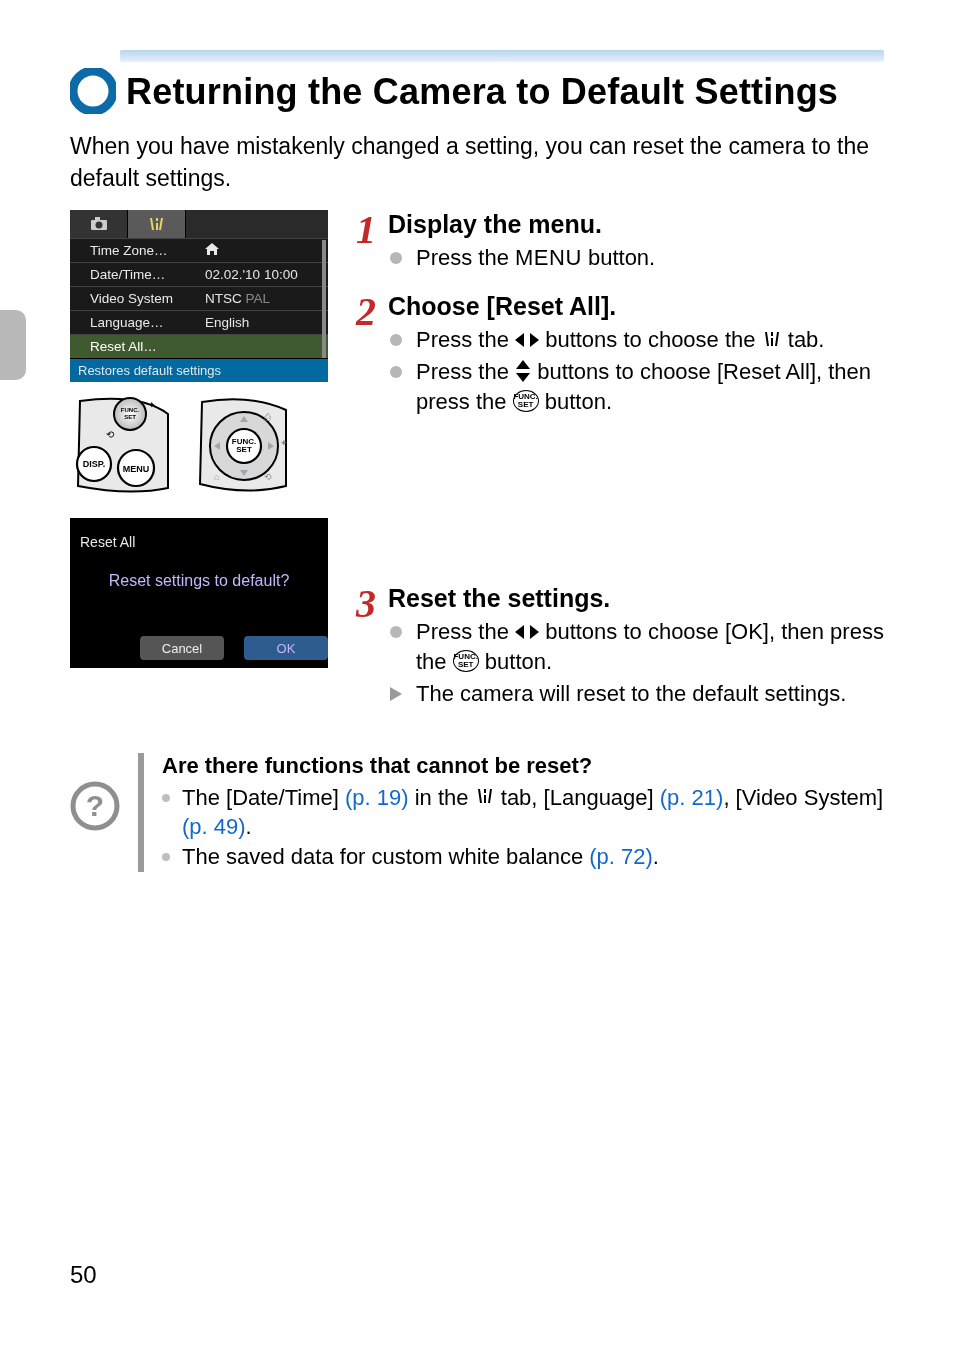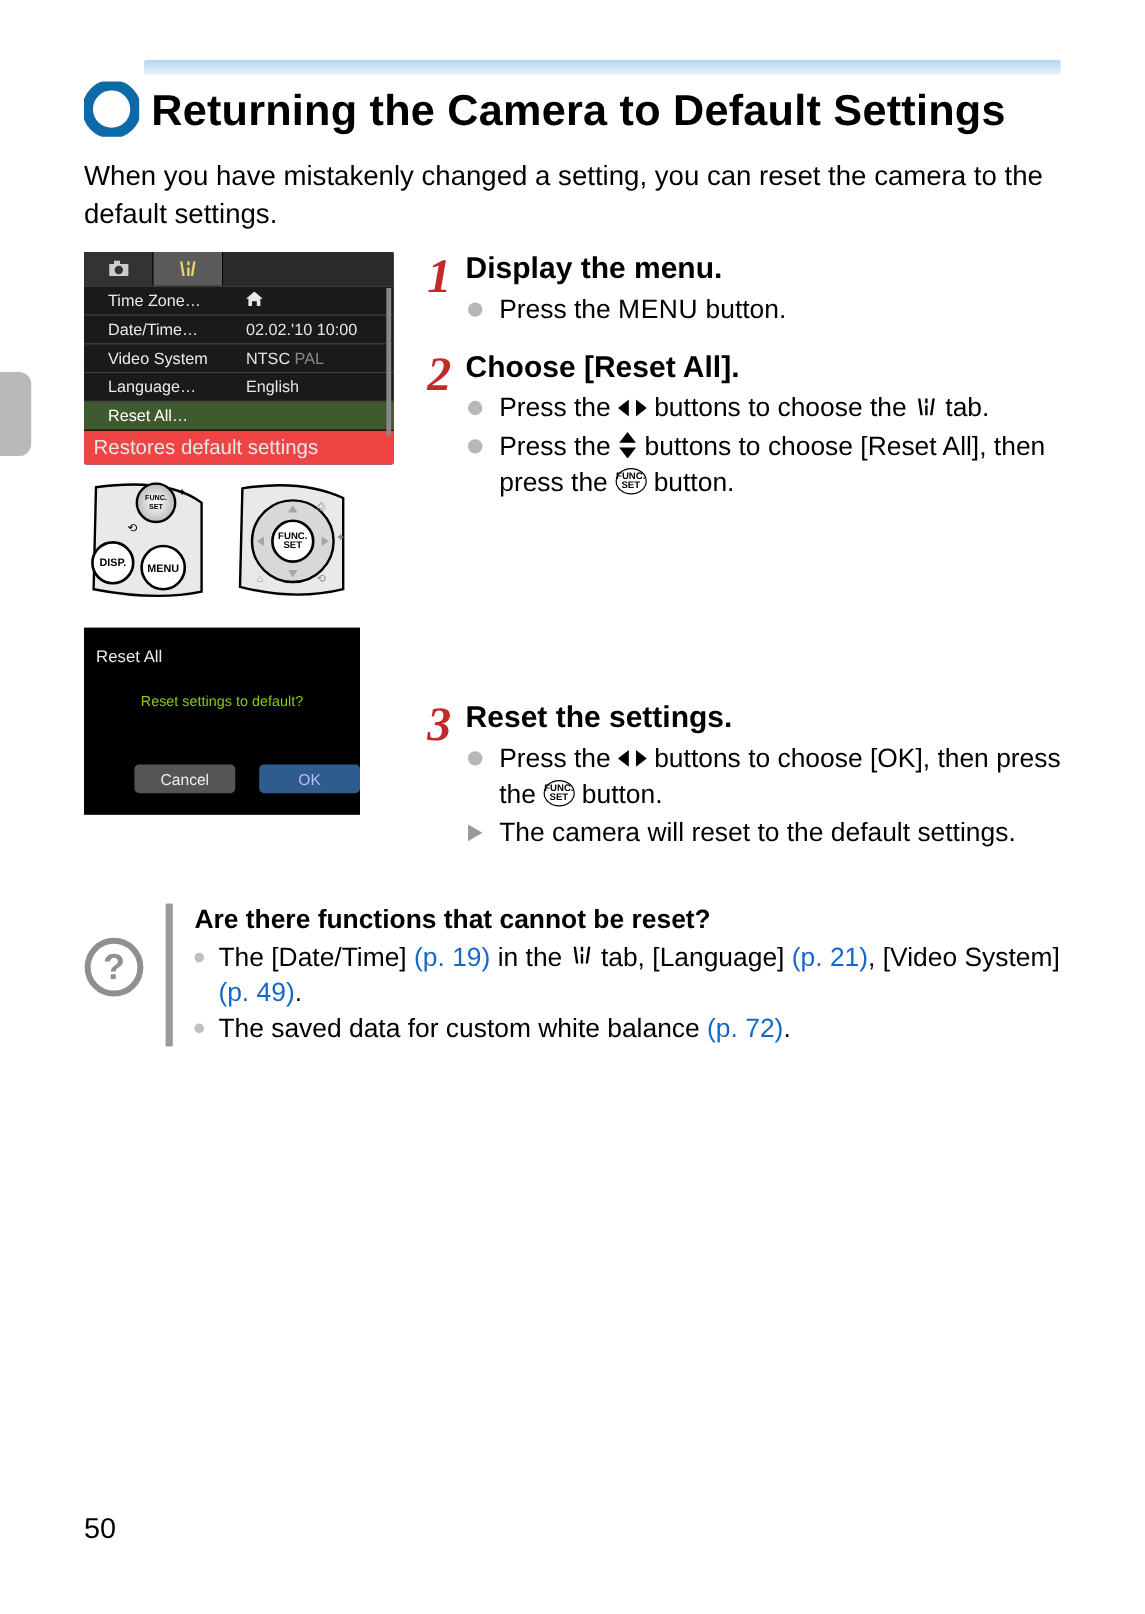--- a/index.html
+++ b/index.html
@@ -95,41 +95,41 @@
     padding:0 20px;
     font-size:13.5px;
     color:#eaeaea;
     background:#1a1a1a;
   }
   .lcd-row .label { flex:0 0 115px; white-space:nowrap; }
   .lcd-row .val { flex:1; color:#e6e6e6; }
   .lcd-row.sel { background:#3f5a2e; }
   .lcd-row.sel .label { color:#fff; }
   .lcd-footer {
-    background:#ef4444; color:#e6e6e6; font-size:17px;
+    background:#0369a1; color:#e6e6e6; font-size:13px;
     padding:4px 8px; border-top:1px solid #000;
   }
   .lcd .dim { color:#888; }
 
   .control-illus {
     display:flex; gap:20px; margin-top:14px; align-items:center; justify-content:flex-start;
   }
 
   
   .lcd2 {
     margin-top:22px;
-    width:230px;
+    width:258px;
     background:#000;
-    padding:10px 0 18px 0;
+    padding:10px 0 8px 0;
   }
   .lcd2-title {
     color:#e8e8e8; font-size:14px; padding:6px 10px 22px 10px;
   }
   .lcd2-q {
-    color:#84cc16; font-size:12px; text-align:center; padding:0 0 46px 0;
+    color:#c4b5fd; font-size:16px; text-align:center; padding:0 0 46px 0;
   }
   .lcd2-btns { display:flex; justify-content:flex-end; gap:20px; }
   .lcd2-btn {
     width:84px; height:24px; display:flex; align-items:center; justify-content:center;
     font-size:13px; border-radius:4px;
   }
   .lcd2-cancel { background:#555; color:#eee; }
   .lcd2-ok { background:#2f5c8f; color:#c4b5fd; }
 
   

